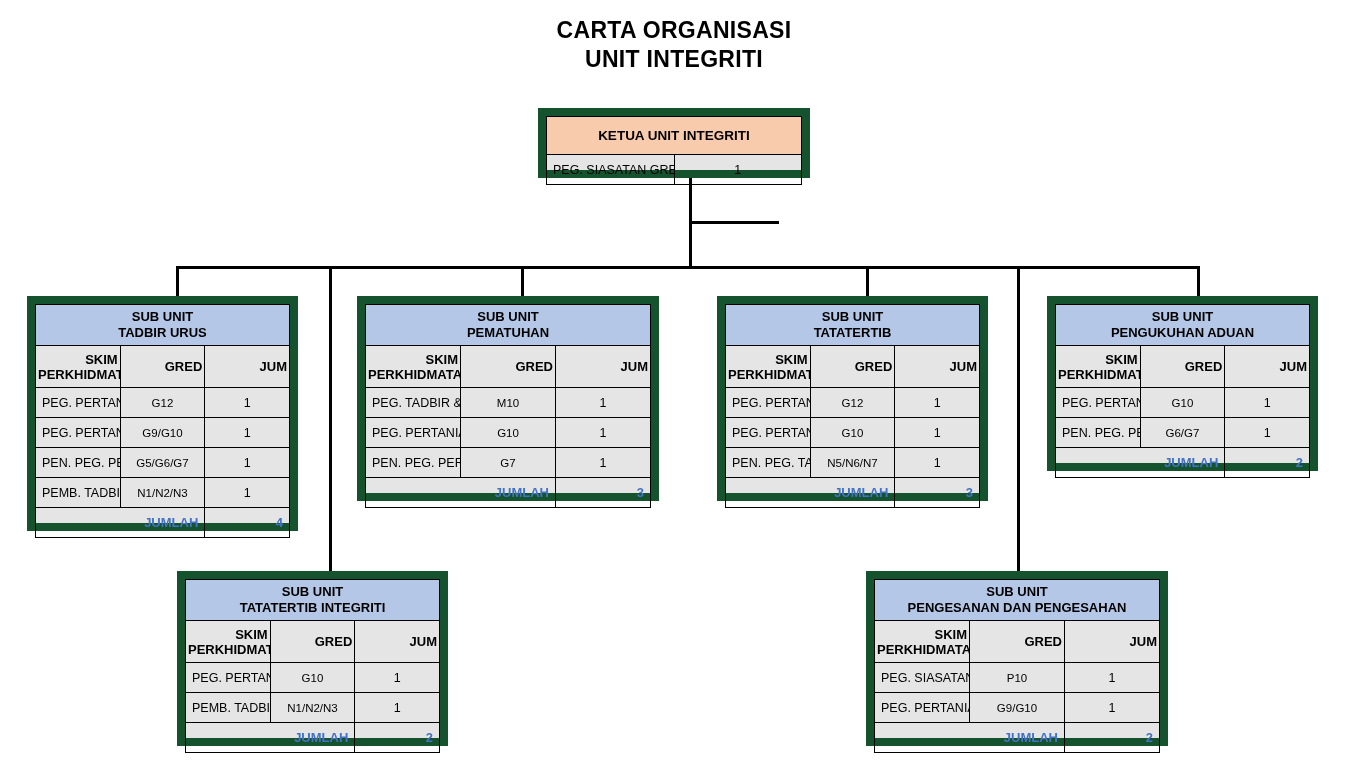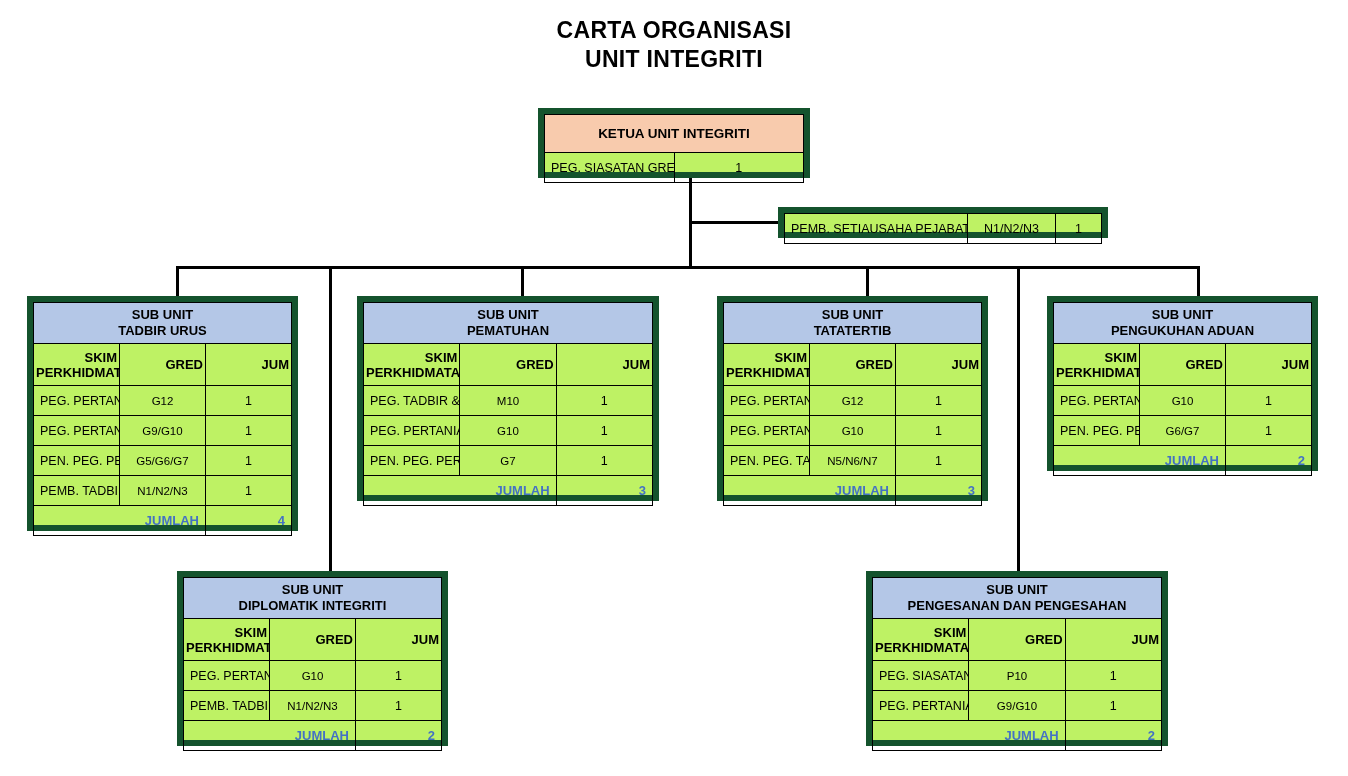--- a/index.html
+++ b/index.html
@@ -13,21 +13,21 @@
   #stage{position:relative;width:1348px;height:748px;}
 
   
   .title{
     position:absolute;left:0;top:16px;width:1348px;
     text-align:center;font-size:23px;font-weight:bold;
     letter-spacing:.3px;line-height:29px;
   }
 
   
-  .box{position:absolute;border:6px solid #14532d;box-sizing:border-box;background:#bef264;}
+  .box{position:absolute;border:8px solid #14532d;box-sizing:border-box;background:#e5e5e5;}
   .box table{border-collapse:collapse;width:100%;table-layout:fixed;}
   .box td{
     border:1px solid #000;
     font-size:12.5px;
     padding:5px 6px;
     height:30px;
     box-sizing:border-box;
     overflow:hidden;
     white-space:nowrap;
   }
@@ -81,31 +81,20 @@
         <td colspan="2">KETUA UNIT INTEGRITI</td>
       </tr>
       <tr>
         <td class="c" style="width:205px;">PEG. SIASATAN GRED P14</td>
         <td class="c">1</td>
       </tr>
     </tbody>
       </table>
   </div>
 
-  <div class="box" style="left:778px;top:207px;width:330px;height:31px;">
-    <table>
-      <tbody>
-          <tr>
-        <td class="c" style="width:183px;">PEMB. SETIAUSAHA PEJABAT</td>
-        <td class="c" style="width:88px;">N1/N2/N3</td>
-        <td class="c">1</td>
-      </tr>
-    </tbody>
-      </table>
-  </div>
 
   <div class="box unit" style="left:27px;top:296px;width:271px;height:235px;">
     <table>
       <tbody>
           <tr class="hdr">
         <td colspan="3">
           <span>SUB UNIT</span><br>
           <span>TADBIR URUS</span>
         </td>
       </tr>
@@ -259,21 +248,21 @@
     </tbody>
       </table>
   </div>
 
   <div class="box unit" style="left:177px;top:571px;width:271px;height:175px;">
     <table>
       <tbody>
           <tr class="hdr">
         <td colspan="3">
           <span>SUB UNIT</span><br>
-          <span>DIPLOMATIK INTEGRITI</span>
+          <span>TATATERTIB INTEGRITI</span>
         </td>
       </tr>
       <tr class="colhdr">
         <td style="width:155px;">
           <span>SKIM</span><br>
           <span>PERKHIDMATAN</span>
         </td>
         <td style="width:60px;">GRED</td>
         <td>JUM</td>
       </tr>

